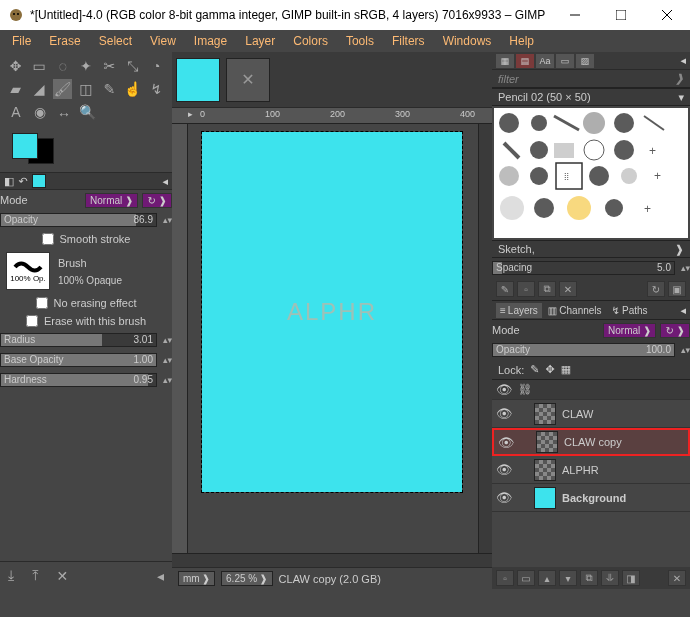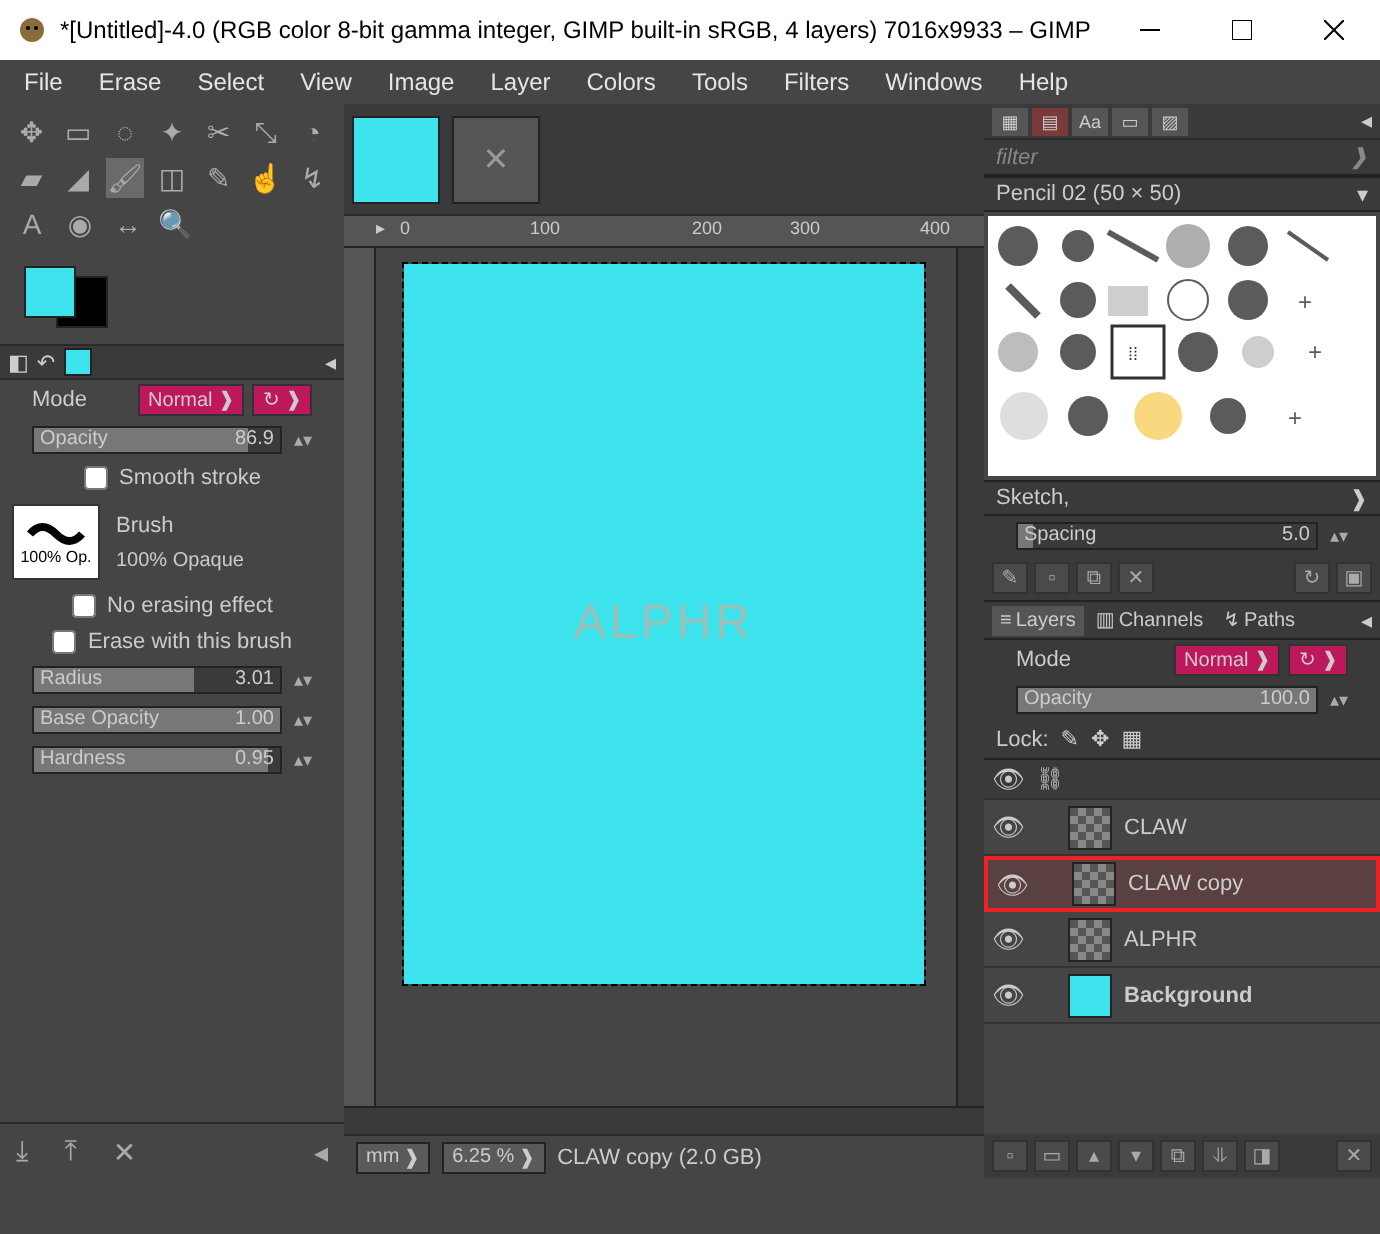--- a/index.html
+++ b/index.html
@@ -3,39 +3,39 @@
 <meta charset="utf-8">
 <style>
 * { margin: 0; padding: 0; box-sizing: border-box; font-family: "Segoe UI", Arial, sans-serif; }
 body { width: 690px; height: 617px; background: #454545; overflow: hidden; font-size: 11px; color: #ccc; }
 .titlebar { height: 30px; background: #fff; display: flex; align-items: center; padding: 0 0 0 8px; color: #000; }
 .titlebar .icon { width: 16px; height: 16px; margin-right: 6px; }
 .titlebar .title { flex: 1; font-size: 12px; white-space: nowrap; overflow: hidden; }
 .winbtns { display: flex; }
 .winbtn { width: 46px; height: 30px; display: flex; align-items: center; justify-content: center; }
 .menubar { height: 22px; background: #454545; display: flex; align-items: center; padding: 0 4px; gap: 2px; }
-.menubar span { padding: 2px 8px; font-size: 12px; color: #e5e5e5; cursor: default; }
+.menubar span { padding: 2px 8px; font-size: 12px; color: #fdba74; cursor: default; }
 .main { display: flex; height: 537px; }
 .leftpanel { width: 172px; background: #454545; display: flex; flex-direction: column; }
 .centerpanel { flex: 1; background: #454545; display: flex; flex-direction: column; position: relative; }
 .rightpanel { width: 198px; background: #454545; display: flex; flex-direction: column; }
 .toolbox { padding: 4px 6px; }
 .toolrow { display: flex; gap: 4px; margin-bottom: 3px; }
 .tool { width: 20px; height: 20px; display: flex; align-items: center; justify-content: center; font-size: 14px; color: #aaa; }
 .tool.sel { background: #6a6a6a; }
 .colorsw { display: flex; align-items: center; margin: 6px 0 4px 6px; }
 .swatch { width: 26px; height: 26px; border: 1px solid #222; }
 .swatch.fg { background: #3de3ed; margin-right: -10px; z-index: 2; }
 .swatch.bg { background: #000; margin-top: 10px; }
 .dockbar { height: 18px; background: #3a3a3a; display: flex; align-items: center; gap: 4px; padding: 0 4px; border-top: 1px solid #2a2a2a; border-bottom: 1px solid #2a2a2a; }
 .minisw { width: 14px; height: 14px; background: #3de3ed; border: 1px solid #222; }
 .sectitle { background: #454545; padding: 2px 4px; font-weight: bold; font-size: 11px; }
-.proprow { display: flex; align-items: center; padding: 2px 16px; gap: 4px; height: 20px; }
+.proprow { display: flex; align-items: center; padding: 2px 0; gap: 4px; height: 20px; }
 .proprow .lbl { flex: 1; font-size: 11px; }
-.proprow select, .proprow .val { background: #be185d; border: 1px solid #333; color: #ccc; font-size: 10px; padding: 1px 4px; }
+.proprow select, .proprow .val { background: #701a75; border: 1px solid #333; color: #ccc; font-size: 10px; padding: 1px 4px; }
 .slider { flex: 1; height: 14px; background: linear-gradient(to right, #777 var(--p,50%), #3a3a3a var(--p,50%)); border: 1px solid #222; position: relative; font-size: 10px; line-height: 12px; padding: 0 3px; display: flex; justify-content: space-between; align-items: center; gap: 16px; }
 .spinner { font-size: 9px; color: #aaa; margin-left: 2px; }
 .chk { display: flex; align-items: center; gap: 6px; padding: 3px 6px; font-size: 11px; justify-content: center; }
 .chk input { width: 12px; height: 12px; }
 .brushprev { display: flex; align-items: center; gap: 8px; padding: 4px 6px; }
 .brushbox { width: 44px; height: 38px; background: #fff; border: 1px solid #333; display: flex; flex-direction: column; align-items: center; justify-content: center; color: #000; font-size: 8px; }
 .thumbbar { height: 56px; background: #3a3a3a; display: flex; align-items: center; padding: 4px; gap: 6px; border-bottom: 1px solid #2a2a2a; }
 .thumb { width: 44px; height: 44px; background: #3de3ed; border: 1px solid #222; }
 .thumb.x { background: #555; display: flex; align-items: center; justify-content: center; color: #999; font-size: 16px; }
 .ruler-h { height: 16px; background: #555; border-bottom: 1px solid #222; position: relative; font-size: 9px; color: #ccc; display: flex; }
@@ -223,21 +223,21 @@
 
   <div class="centerpanel">
     <div class="thumbbar">
       <div class="thumb"></div>
       <div class="thumb x">✕</div>
     </div>
     <div class="ruler-h">
       <span style="left:16px">▸</span>
       <span style="left:28px">0</span>
       <span style="left:93px">100</span>
-      <span style="left:174px">200</span>
+      <span style="left:158px">200</span>
       <span style="left:223px">300</span>
       <span style="left:288px">400</span>
     </div>
     <div class="canvaswrap">
       <div class="ruler-v"></div>
       <div class="canvas">
         <div class="artboard">
           <div class="wm">ALPHR</div>
         </div>
       </div>

